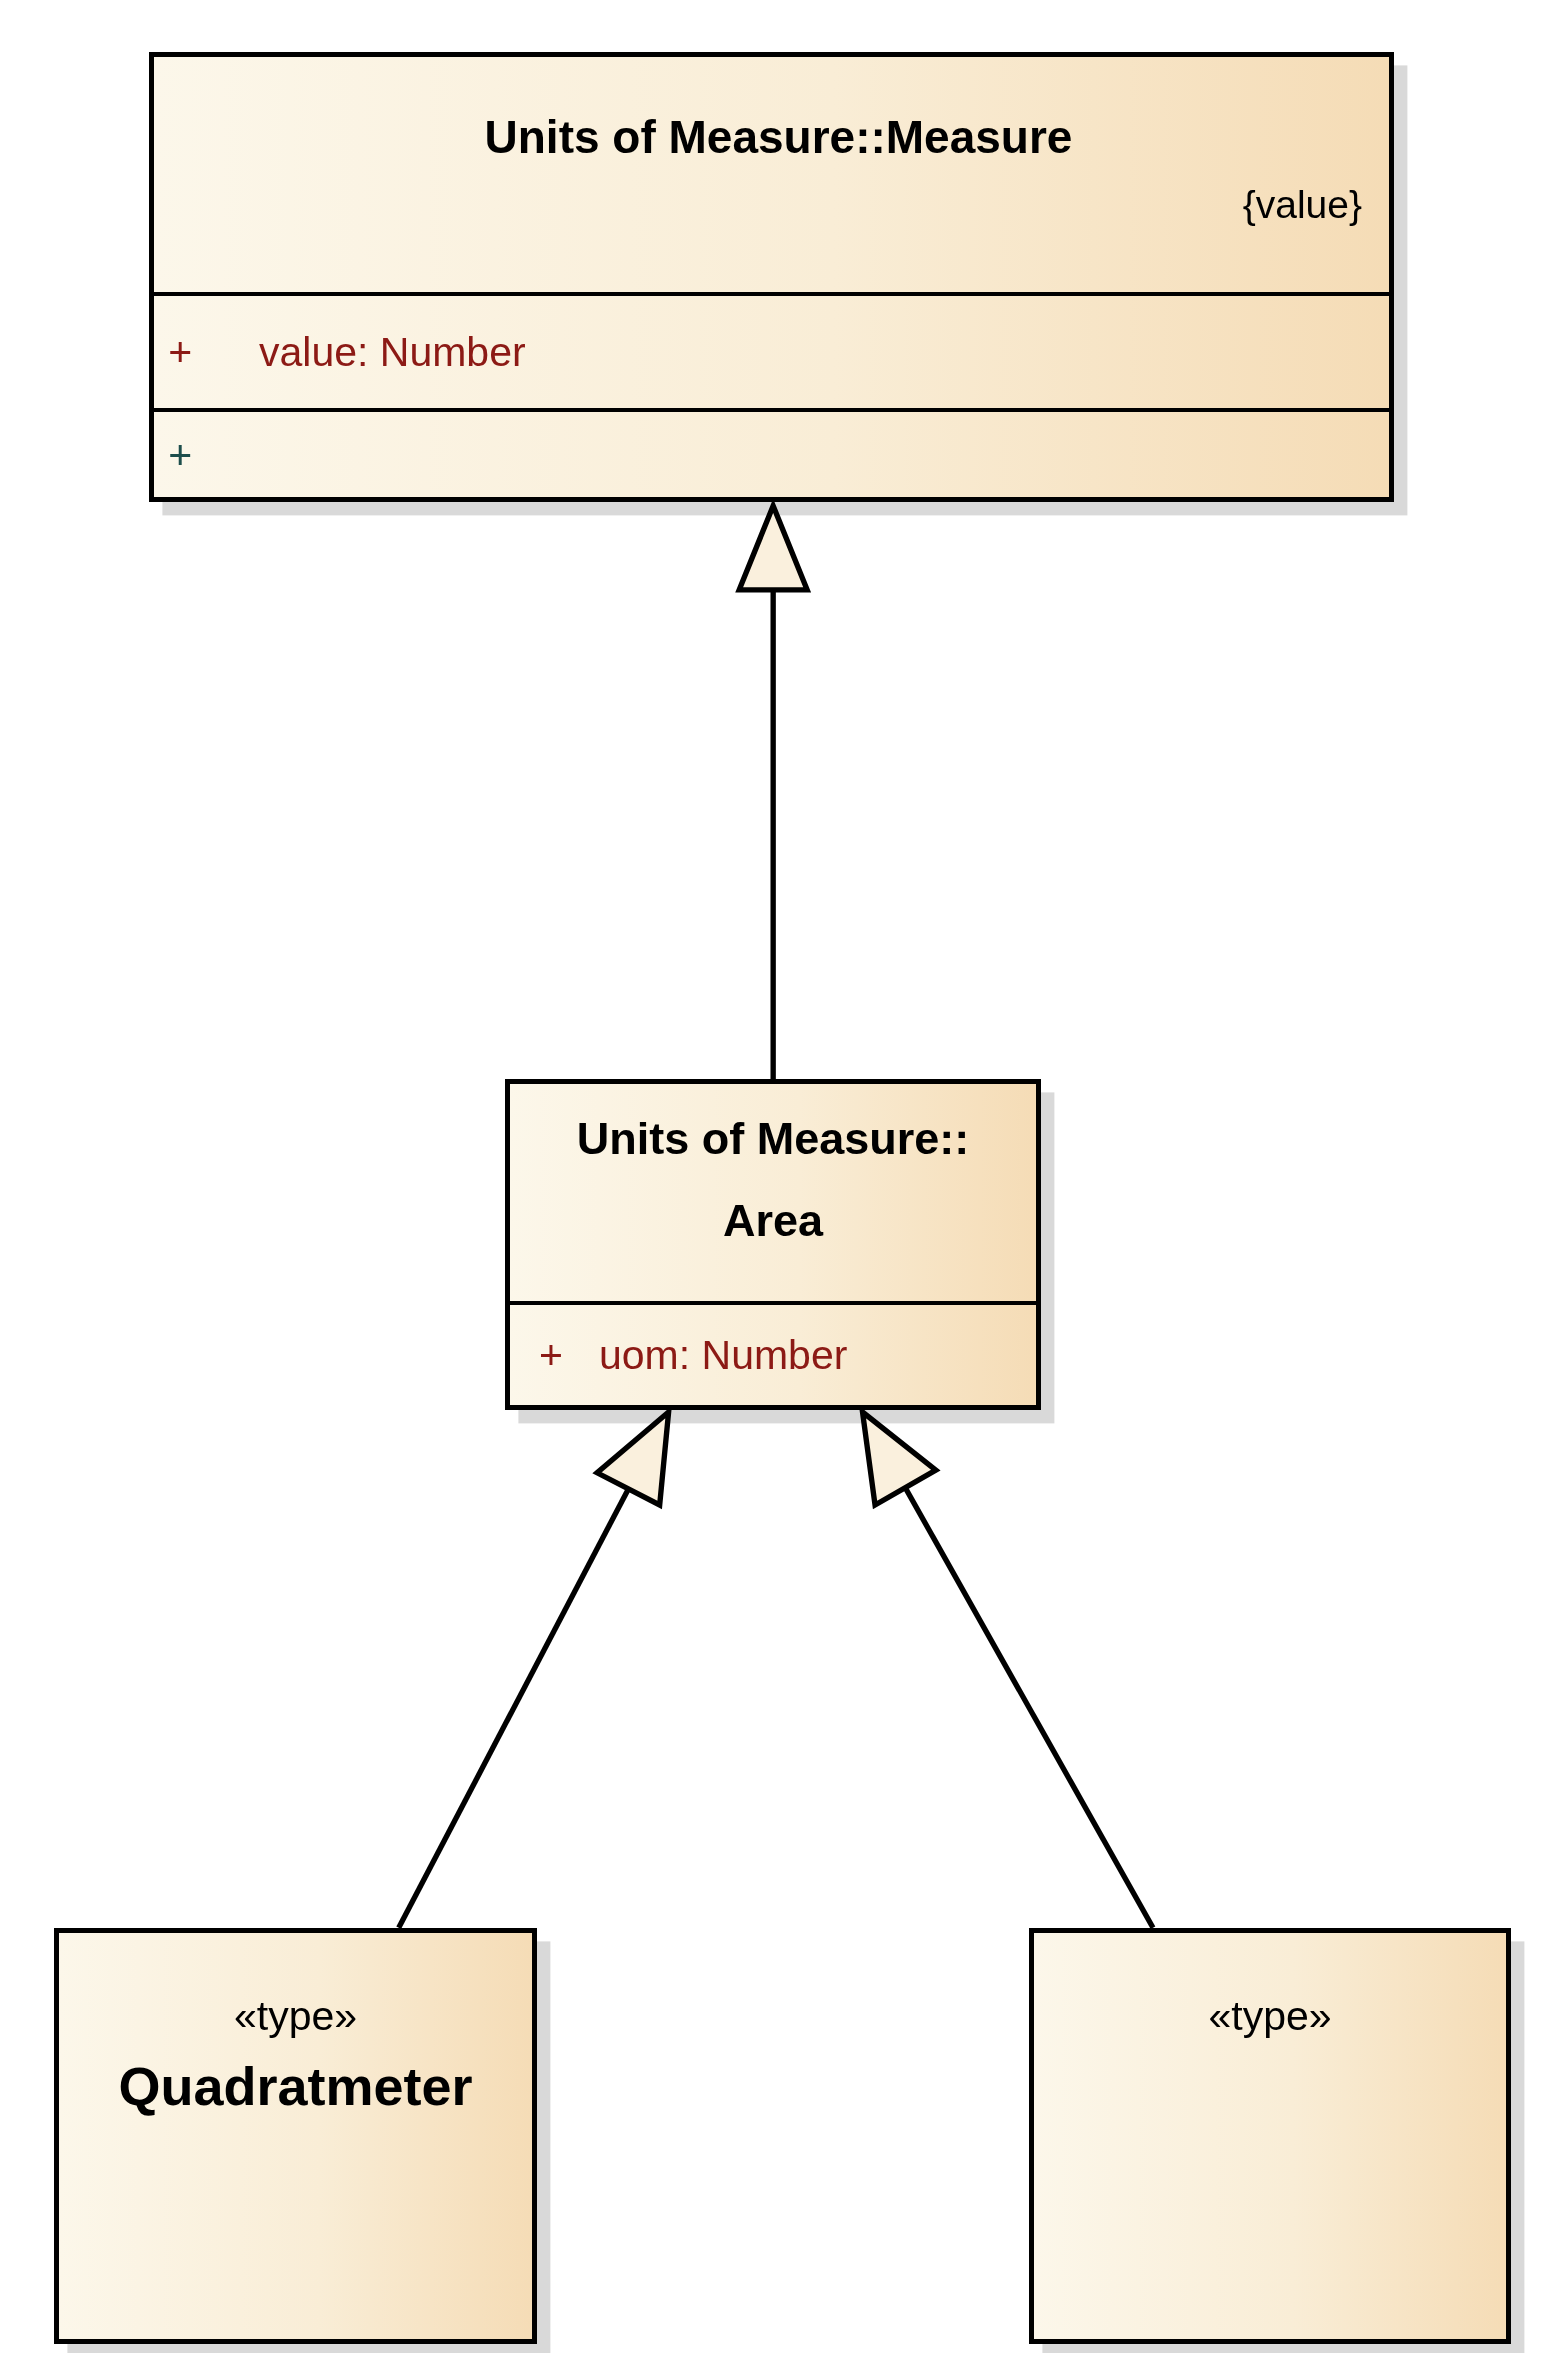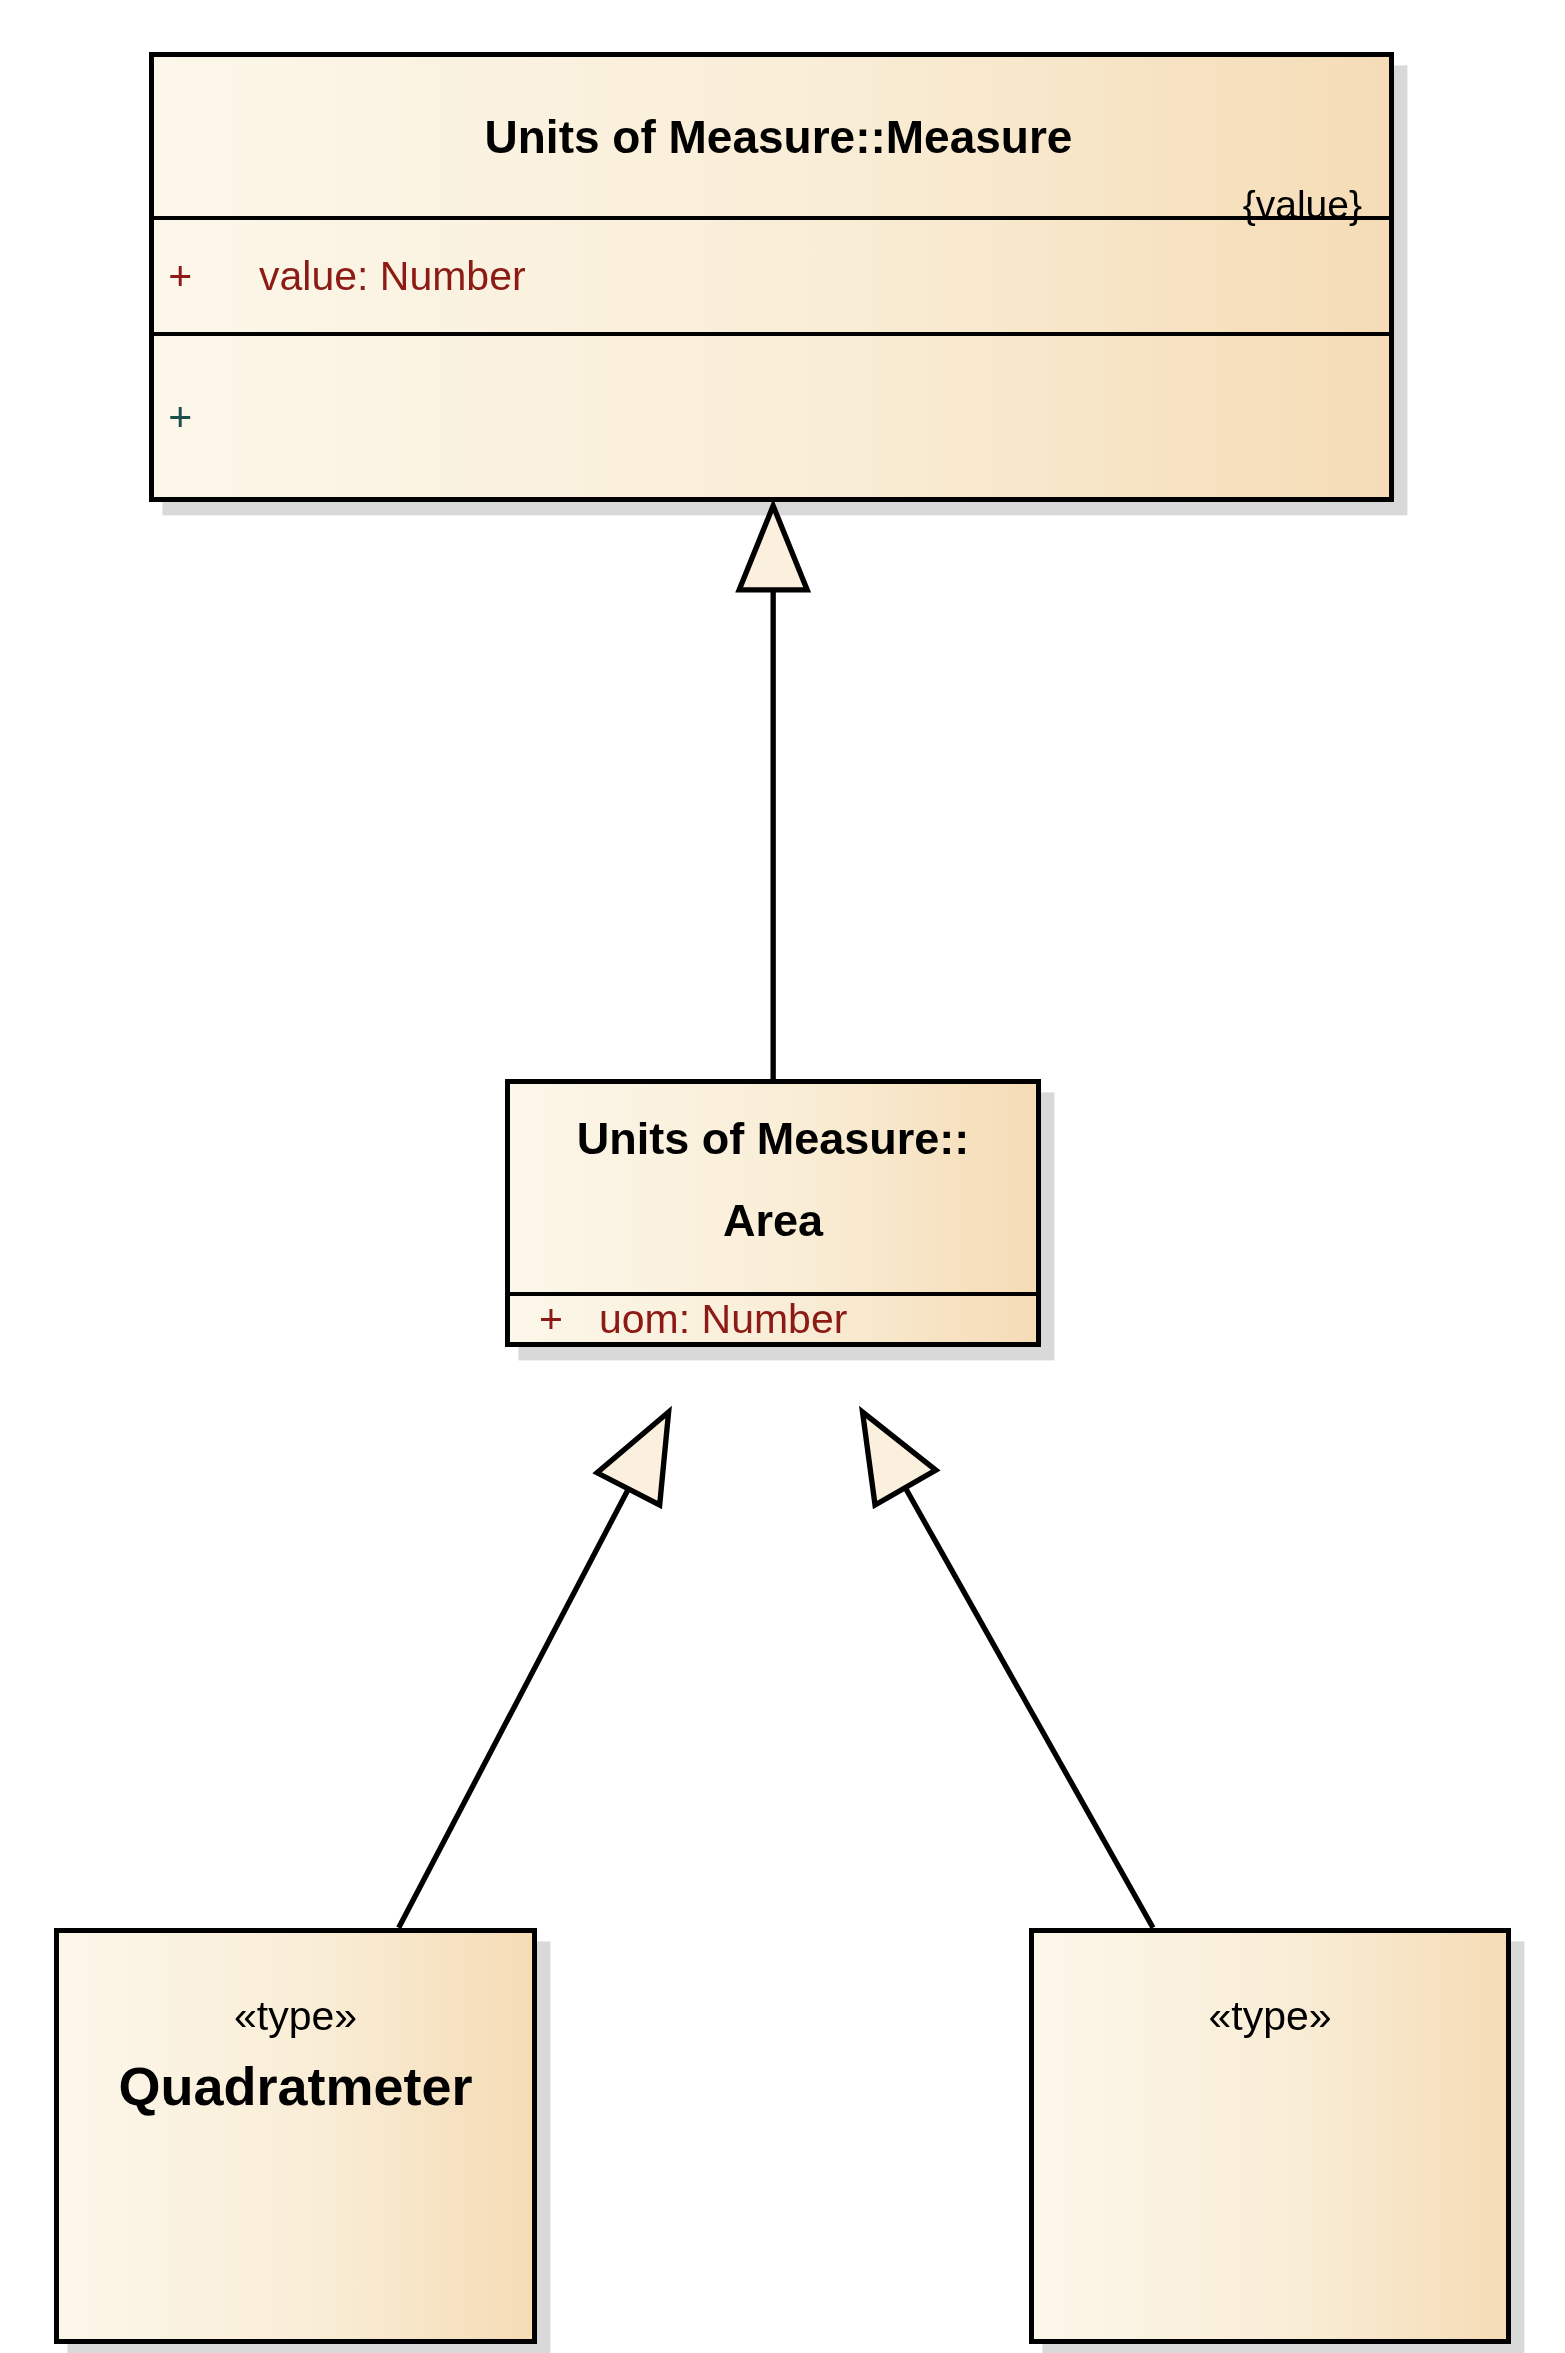--- a/index.html
+++ b/index.html
@@ -29,42 +29,42 @@
 
   .compartment {
     box-sizing: border-box;
   }
   .compartment + .compartment {
     border-top: 4.5px solid #000000;
   }
 
   
   #measure-node   { left: 149px; top: 52px;  width: 1245px; height: 450px; }
-  #measure-title-comp { height: 159px; display: flex; flex-direction: column; padding-left: 14px; }
+  #measure-title-comp { height: 235px; display: flex; flex-direction: column; padding-left: 14px; }
   #measure-title {
     margin-top: 55px;
     text-align: center;
     font-weight: bold;
     font-size: 46px;
     line-height: 50px;
     color: #000000;
   }
   #measure-root {
     margin-top: 19.7px;
     text-align: right;
     padding-right: 27px;
     font-size: 39px;
     line-height: 45px;
     color: #000000;
   }
   #measure-attr-comp { height: 116px; display: flex; align-items: center; }
   #measure-op-comp   { flex: 1;       display: flex; align-items: center; }
 
   
-  #area-node { left: 505px; top: 1079px; width: 536px; height: 268px; }
+  #area-node { left: 505px; top: 1079px; width: 536px; height: 331px; }
   #area-title-comp { height: 217px; }
   #area-title-line1, #area-title-line2 {
     text-align: center;
     font-weight: bold;
     font-size: 45px;
     line-height: 82px;
     color: #000000;
   }
   #area-title-line1 { margin-top: 14.3px; }
   #area-attr-comp { flex: 1; display: flex; align-items: center; }

